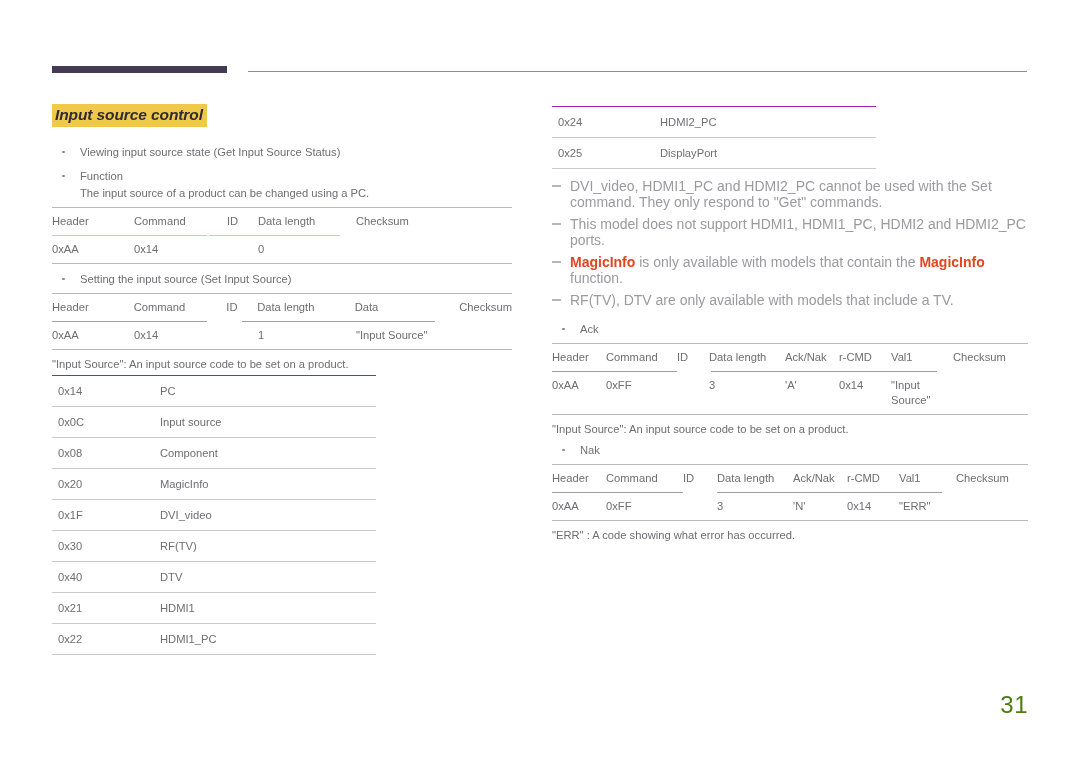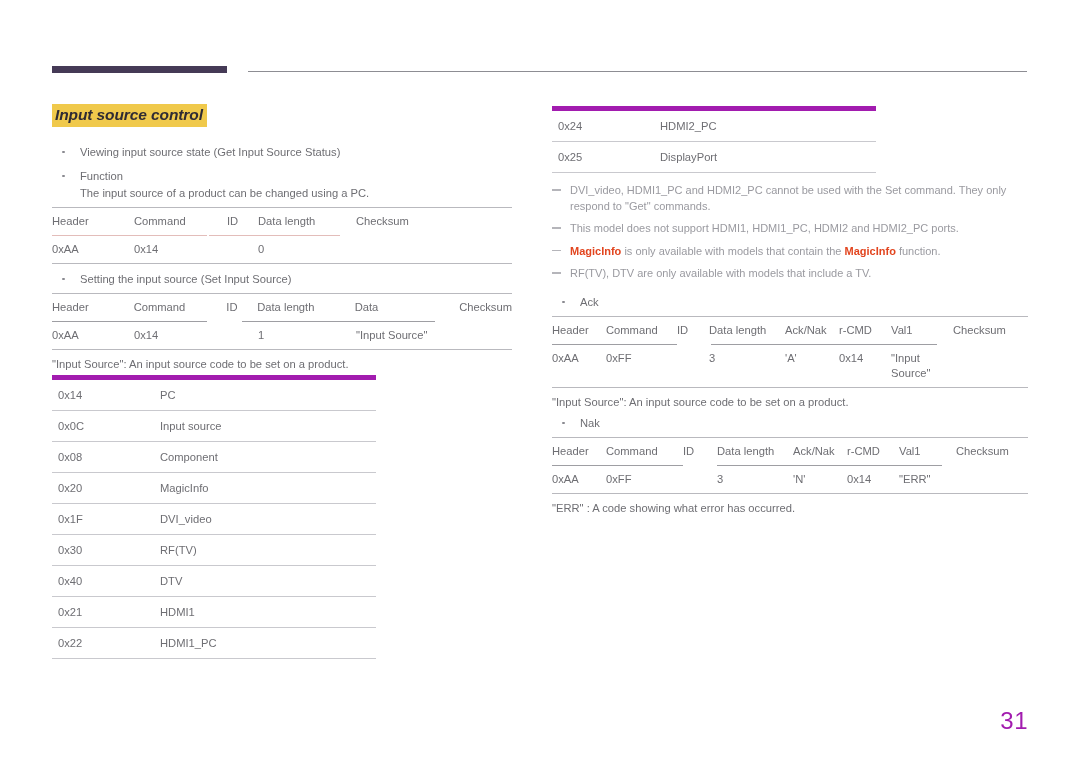--- a/index.html
+++ b/index.html
@@ -144,36 +144,36 @@
     color: #6e6e73;
   }
   table.codes td {
     padding: 8px 0 8px 6px;
     border-bottom: 1px solid #c9c9ce;
     line-height: 14px;
     font-weight: normal;
     text-align: left;
     vertical-align: middle;
   }
-  table.codes tr:first-child td { border-top: 5px solid #a21caf; }
+  table.codes tr:first-child td { border-top: 1px solid #a21caf; }
   td.code-col { width: 96px; }
 
   
   .caption {
     font-size: 11.2px;
     color: #6e6e73;
     line-height: 16px;
     padding: 6px 0 3px 0;
   }
 
   
   .note {
     position: relative;
     padding-left: 18px;
-    font-size: 11px;
+    font-size: 14px;
     line-height: 15.5px;
     color: #9a9aa0;
     margin: 7px 0 6px 0;
   }
   .note::before {
     content: "";
     position: absolute;
     left: 0;
     top: 6px;
     width: 9px;
@@ -182,23 +182,23 @@
   }
   .note b.mi {
     color: #e2451f;
     font-weight: bold;
   }
 
   
   .pageno {
     position: absolute;
     right: 52px;
-    bottom: 28px;
+    bottom: 44px;
     font-size: 24px;
-    color: #a21caf;
+    color: #4d7c0f;
     letter-spacing: 0.5px;
   }
 </style>
 </head>
 <body>
 
 <div class="page">
 
   <div class="top-rules">
     <div class="rule-dark"></div>

